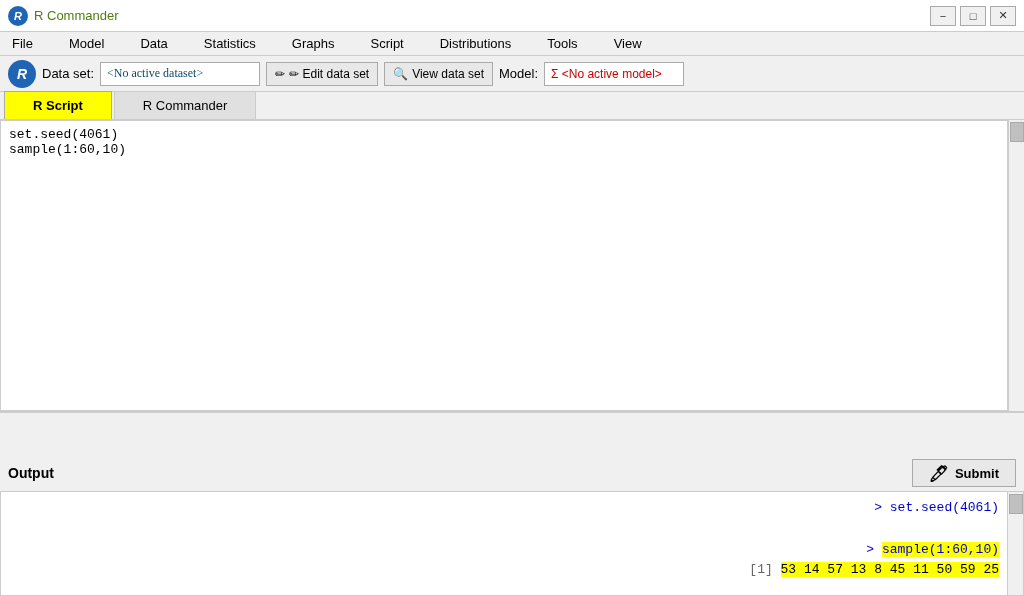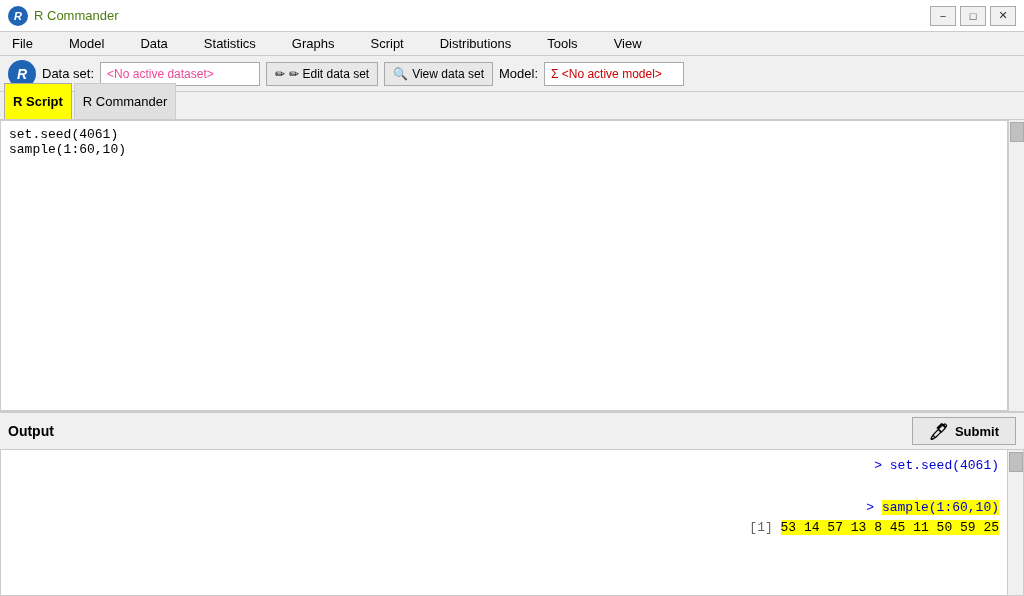--- a/index.html
+++ b/index.html
@@ -136,22 +136,22 @@
     
     .tabbar {
       background: #f0f0f0;
       height: 28px;
       display: flex;
       align-items: flex-end;
       padding: 0 4px;
       border-bottom: 1px solid #ccc;
     }
     .tab {
-      height: 36px;
-      padding: 0 8px;
+      height: 28px;
+      padding: 0 28px;
       display: flex;
       align-items: center;
       border: 1px solid #ccc;
       border-bottom: none;
       cursor: pointer;
       font-size: 13px;
       background: #e0e0e0;
       margin-right: 2px;
     }
     .tab.active {
@@ -213,20 +213,21 @@
       display: flex;
       flex-direction: column;
       height: 185px;
     }
     .output-header {
       display: flex;
       align-items: center;
       justify-content: space-between;
       padding: 4px 8px;
       background: #f0f0f0;
+      margin-top: 42px;
     }
     .output-label {
       font-size: 14px;
       font-weight: bold;
       color: #000;
     }
     .submit-btn {
       height: 28px;
       padding: 0 16px;
       background: #e8e8e8;
@@ -300,21 +301,21 @@
   <span class="menu-item">Script</span>
   <span class="menu-item">Distributions</span>
   <span class="menu-item">Tools</span>
   <span class="menu-item">View</span>
 </div>
 
 <div class="toolbar">
   <div class="r-icon" style="width:28px;height:28px;font-size:14px;">R</div>
   <span class="toolbar-label">Data set:</span>
   <div class="dataset-display">
-    <span style="color:#ec4899;">&lt;No active dataset&gt;</span>
+    <span style="color:#0c4a6e;font-family:Liberation Serif, serif;">&lt;No active dataset&gt;</span>
   </div>
   <button class="toolbar-btn">
     <span>✏</span>
     <span>✏ Edit data set</span>
   </button>
   <button class="toolbar-btn">
     <span>🔍</span>
     <span>View data set</span>
   </button>
   <span class="toolbar-label">Model:</span>

